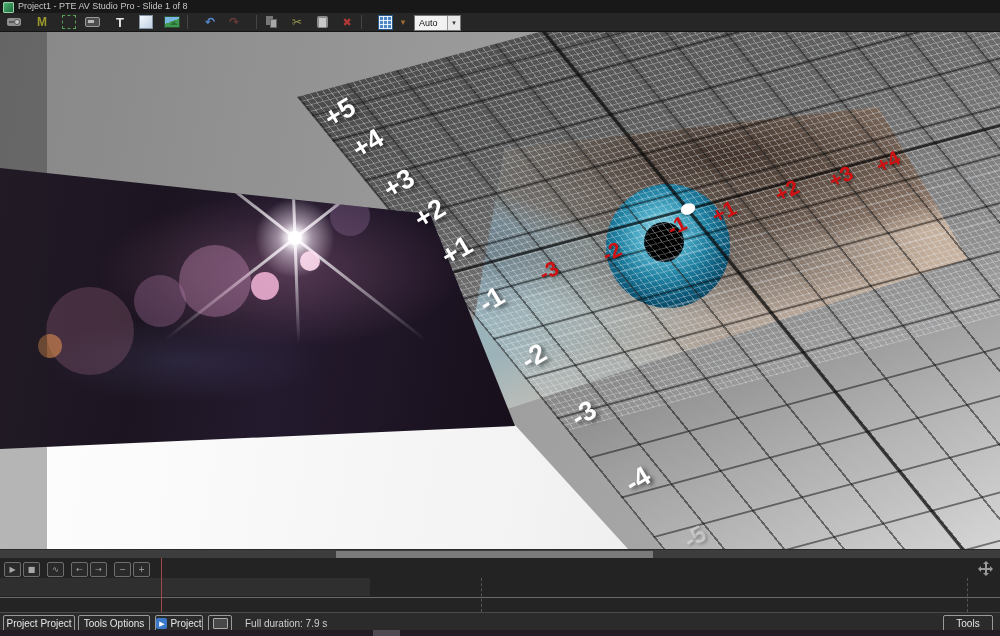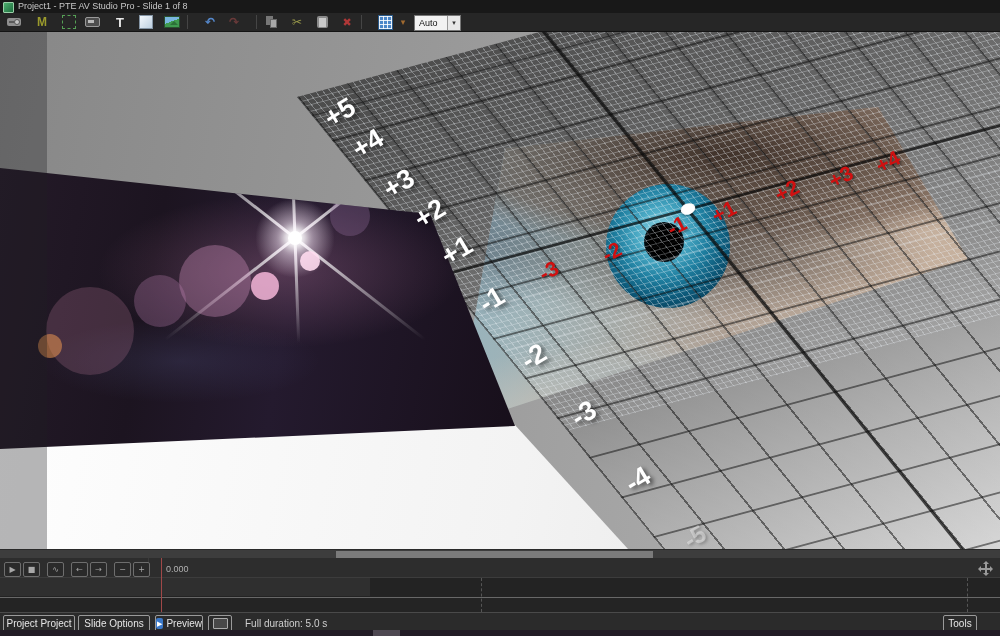--- a/index.html
+++ b/index.html
@@ -129,21 +129,21 @@
   #footer{position:absolute;left:0;top:612px;width:1000px;height:18px;background:#2b2b2b;border-top:1px solid #4a4a4a;box-sizing:border-box;}
   .f-btn{position:absolute;top:2px;height:17px;border:1px solid #9a9a9a;border-radius:2px;background:#2b2b2b;
     color:#e6e6e6;font-size:10px;display:flex;align-items:center;justify-content:center;box-sizing:border-box;}
   #btn-project{left:3px;width:72px;}
   #btn-slide{left:78px;width:72px;}
   #btn-preview{left:155px;width:48px;gap:3px;}
   #preview-ic{width:11px;height:11px;background:#3a78c8;border-radius:2px;color:#fff;font-size:7px;display:flex;align-items:center;justify-content:center;font-family:"DejaVu Sans",sans-serif;}
   #btn-monitor{left:208px;width:24px;}
   #monitor-ic{width:13px;height:9px;border:1px solid #aaa;background:#484848;border-radius:1px;}
   #full-duration{position:absolute;left:245px;top:5px;font-size:10px;color:#cfcfcf;}
-  #btn-tools{left:943px;width:34px;justify-content:center;}
+  #btn-tools{left:943px;width:50px;justify-content:center;}
   #bottom-strip{position:absolute;left:0;top:630px;width:1000px;height:6px;background:#221c26;}
   #strip-seg{position:absolute;left:373px;top:0;width:27px;height:6px;background:#4e4852;}
 </style>
 </head>
 <body>
 
 <div id="titlebar">
   <div id="title-icon"></div>
   <div id="title-text">Project1 - PTE AV Studio Pro - Slide 1 of 8</div>
 </div>
@@ -261,24 +261,20 @@
   <div id="vscroll">
     <div id="vthumb"></div>
   </div>
 </div>
 
 <div id="hscroll">
   <div id="hthumb"></div>
 </div>
 
 <div id="timeline">
-  <div id="ruler">
-    <div id="ruler-div"></div>
-    <div id="ruler-label">0.000</div>
-  </div>
   <div class="tl-btn" style="left:4px">
       <span class="glyph">▶</span>
     </div>
   <div class="tl-btn" style="left:23px">
       <span class="glyph">■</span>
     </div>
   <div class="tl-btn" style="left:47px">
       <span class="glyph">∿</span>
     </div>
   <div class="tl-btn" style="left:71px">
@@ -307,29 +303,29 @@
       <div class="tri t-lf"></div>
       <div class="tri t-rt"></div>
   </div>
 </div>
 
 <div id="footer">
   <div id="btn-project" class="f-btn">
       <span>Project Project</span>
     </div>
   <div id="btn-slide" class="f-btn">
-      <span>Slide Options</span>
+      <span>Tools Options</span>
     </div>
   <div id="btn-preview" class="f-btn">
     <span id="preview-ic">▶</span>
-    <span>Preview</span>
+    <span>Project</span>
   </div>
   <div id="btn-monitor" class="f-btn">
       <span id="monitor-ic"></span>
     </div>
-  <div id="full-duration">Full duration: 5.0 s</div>
+  <div id="full-duration">Full duration: 7.9 s</div>
   <div id="btn-tools" class="f-btn">
       <span>Tools</span>
     </div>
 </div>
 <div id="bottom-strip">
   <div id="strip-seg"></div>
 </div>
 
 </body></html>

